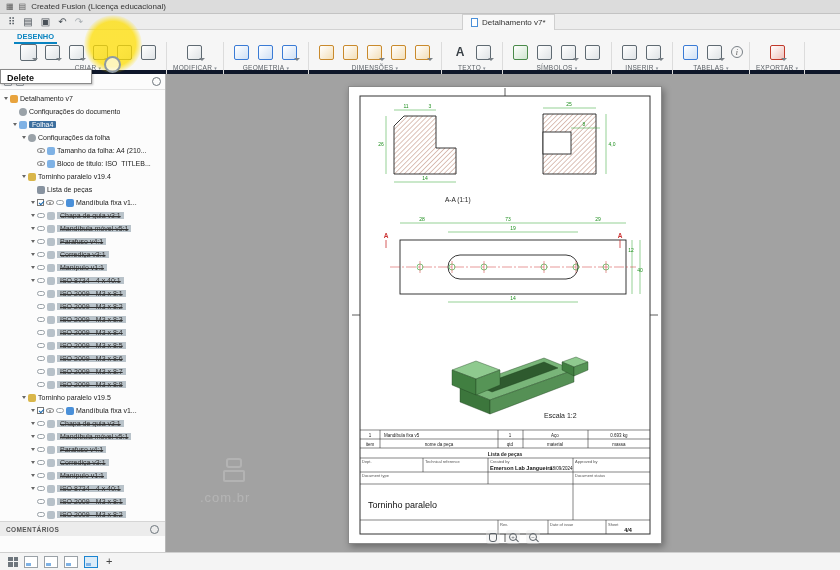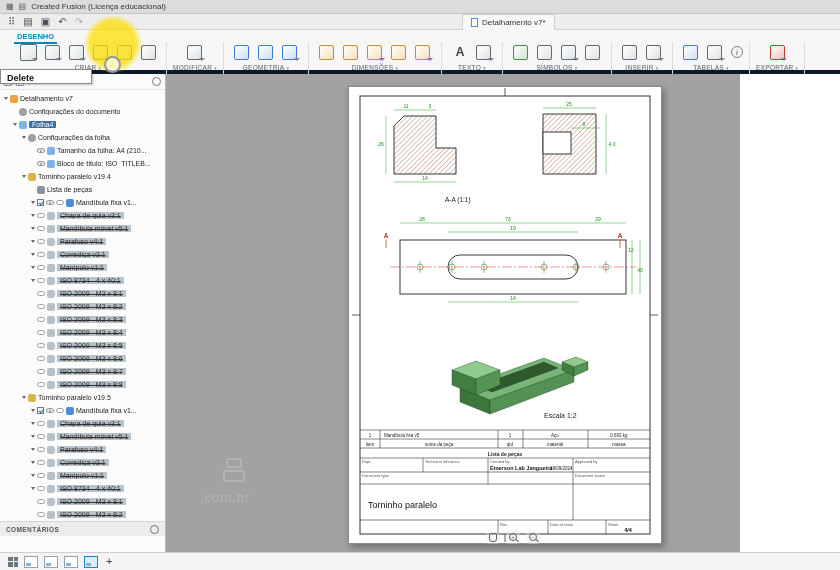--- a/index.html
+++ b/index.html
@@ -98,21 +98,21 @@
   .trow.ic-part .chip { background:#4a90d9; }
   .trow .lbl { overflow:hidden; text-overflow:clip; }
   .trow.selected .lbl { background:#3d6f9e; color:#fff; padding:0 3px; border-radius:1px; }
   .trow.struck .chip { background:#b7c1c9; }
   .trow.struck .lbl { text-decoration:line-through; background:#b9c3ca; color:#333; padding:0 3px; }
   .comments { position:absolute; left:0; bottom:16px; width:100%; height:15px; background:#ececec;
               border-top:1px solid #d5d5d5; display:flex; align-items:center; gap:4px; padding:0 6px;
               font-size:6.5px; font-weight:bold; color:#555; letter-spacing:.4px; }
 
   
-  .canvas { position:absolute; left:166px; top:74px; width:574px; height:478px; background:#a2a2a2;
+  .canvas { position:absolute; left:166px; top:74px; width:674px; height:478px; background:#a2a2a2;
             overflow:hidden; }
   .sheetwrap { position:absolute; left:182px; top:12px; width:314px; height:458px;
                box-shadow:2px 3px 7px rgba(0,0,0,.35); }
   svg text { font-family:"Liberation Sans",sans-serif; }
   .navfloat { position:absolute; left:320px; top:456px; display:flex; gap:6px; }
   .navbtn { width:14px; height:14px; border-radius:3px; display:flex; align-items:center;
             justify-content:center; color:#5b6268; font-size:8px; background:rgba(230,230,230,.35); }
   .mag { width:8px; height:8px; border:1.4px solid #5b6268; border-radius:50%; position:relative;
          display:flex; align-items:center; justify-content:center; font-size:6px; line-height:1; }
   .mag::after { content:""; position:absolute; width:4px; height:1.4px; background:#5b6268;

